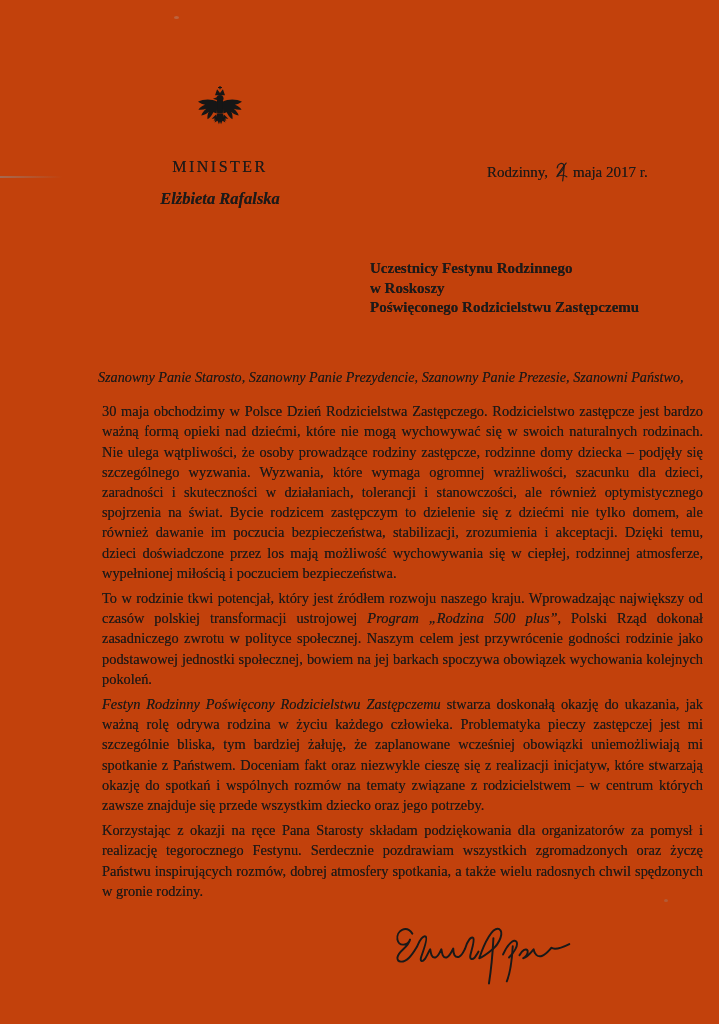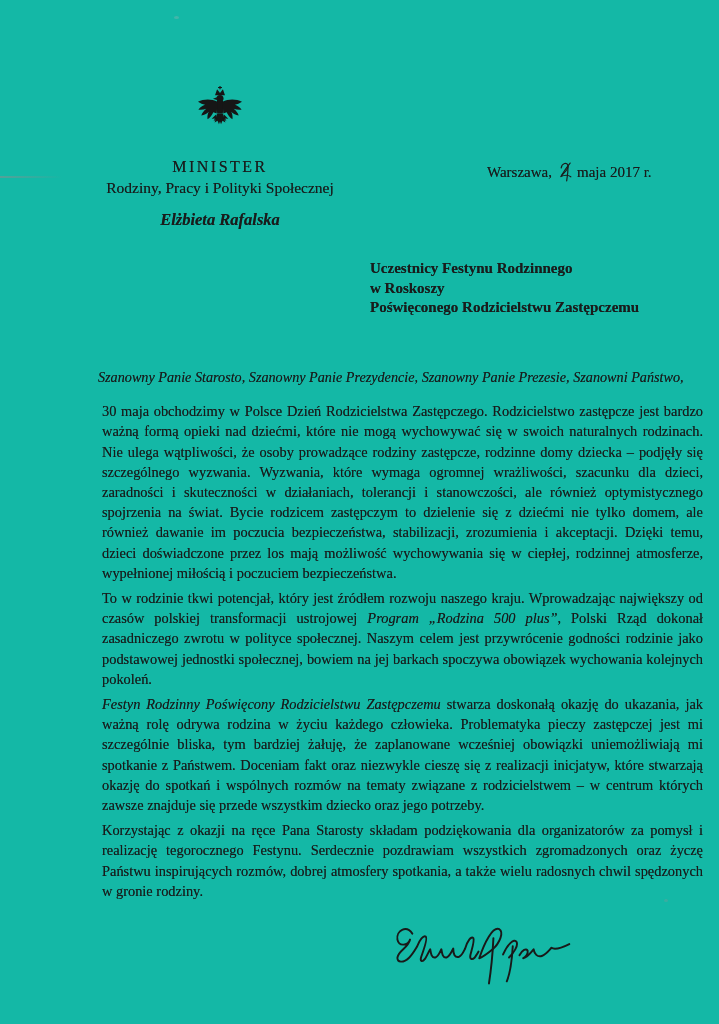--- a/index.html
+++ b/index.html
@@ -1,17 +1,17 @@
 <!DOCTYPE html>
 <html lang="pl"><head>
 <meta charset="utf-8">
 <style>
   html,body{margin:0;padding:0;background:#ffffff;}
   .page{
-    position:relative;width:719px;height:1024px;background:#14b8a6;
+    position:relative;width:719px;height:1024px;background:#c2410c;
     font-family:"Liberation Serif",serif;color:#1b1b1b;overflow:hidden;
     text-shadow:0 0 .35px rgba(0,0,0,.55);
   }
   
   .letterhead{position:absolute;left:95px;top:86px;width:250px;text-align:center;}
   .eagle{display:block;margin:0 auto 18px;}
   .lh-title{font-size:16px;letter-spacing:2.5px;}
   .lh-subtitle{font-size:15.5px;margin-top:3px;}
   .lh-name{font-size:16.5px;font-weight:bold;font-style:italic;margin-top:13px;}
   
@@ -51,25 +51,24 @@
         <path d="M52.5 27 L43 30.5 L52.5 34 Z"></path>
         <path d="M53 36 C50.5 46 50.5 56 53.5 66 L66.5 66 C69.5 56 69.5 46 67 36 Z"></path>
         <path d="M66 38 C80 31 99 31 113 38 C107 42 102 44 96 45 C104 48 109 52 112 57 C105 58 99 57 93 55 C99 60 103 65 105 71 C98 70 92 67 87 62 C90 68 91 74 90 80 C84 76 79 70 76 63 L68 66 Z"></path>
         <path transform="matrix(-1 0 0 1 120 0)" d="M66 38 C80 31 99 31 113 38 C107 42 102 44 96 45 C104 48 109 52 112 57 C105 58 99 57 93 55 C99 60 103 65 105 71 C98 70 92 67 87 62 C90 68 91 74 90 80 C84 76 79 70 76 63 L68 66 Z"></path>
         <path d="M53.5 66 L47 88 L54 83.5 L57.5 92 L60 85.5 L62.5 92 L66 83.5 L73 88 L66.5 66 Z"></path>
         <path d="M51 68 L40 79 L47.5 78 L44.5 85 L53 78 Z"></path>
         <path transform="matrix(-1 0 0 1 120 0)" d="M51 68 L40 79 L47.5 78 L44.5 85 L53 78 Z"></path>
       </g>
     </svg>
     <div class="lh-title">MINISTER</div>
-    <div class="lh-subtitle">Rodziny, Pracy i Polityki Społecznej</div>
     <div class="lh-name">Elżbieta Rafalska</div>
   </div>
 
-  <div class="dateline"><span>Warszawa,</span><svg class="day24" width="18" height="22" viewBox="0 0 26 32" aria-hidden="true">
+  <div class="dateline"><span>Rodzinny,</span><svg class="day24" width="18" height="22" viewBox="0 0 26 32" aria-hidden="true">
         <g fill="none" stroke="#1b1b1b" stroke-width="1.7" stroke-linecap="round">
           <path d="M6 10 C7 3 15 1 16 7 C17 12 10 17 5 23 C11 20 16 20 20 23"></path>
           <path d="M19 3 C14 9 10 15 7 20"></path>
           <path d="M16 7 C16 15 15 23 14 29"></path>
         </g>
       </svg><span>maja 2017 r.</span></div>
 
   <div class="addressee">
     <div>Uczestnicy Festynu Rodzinnego</div>
     <div>w Roskoszy</div>

